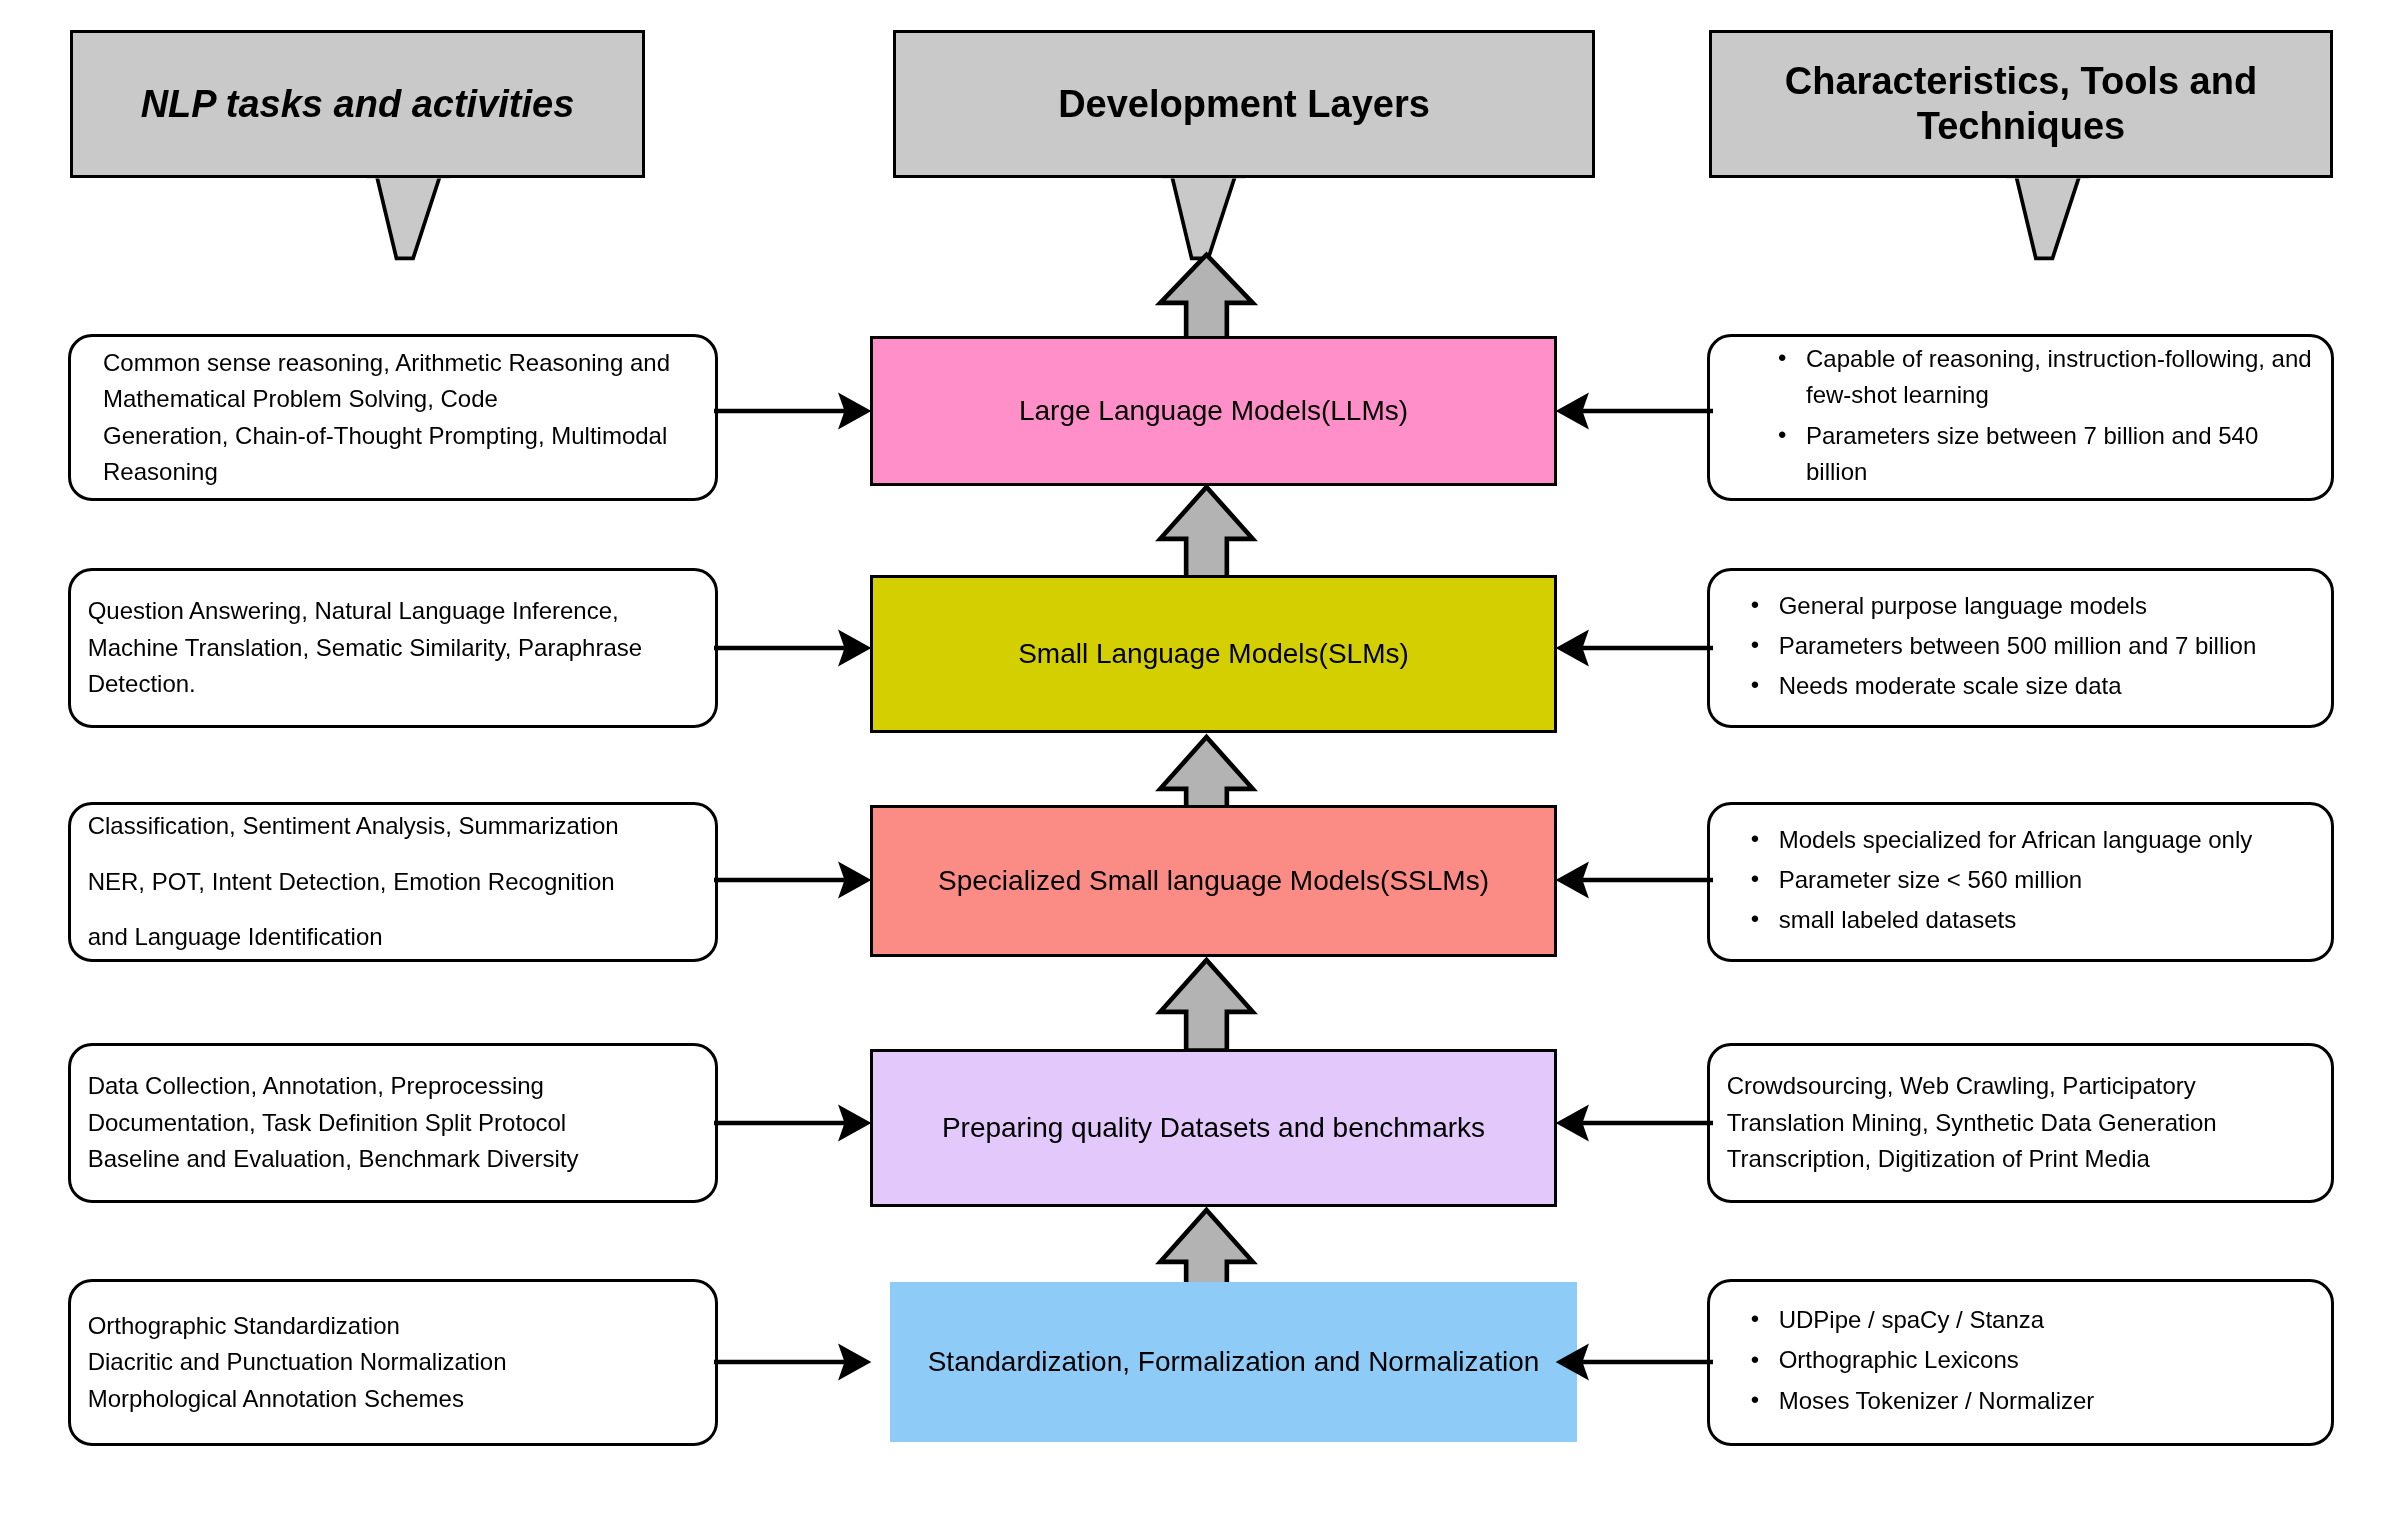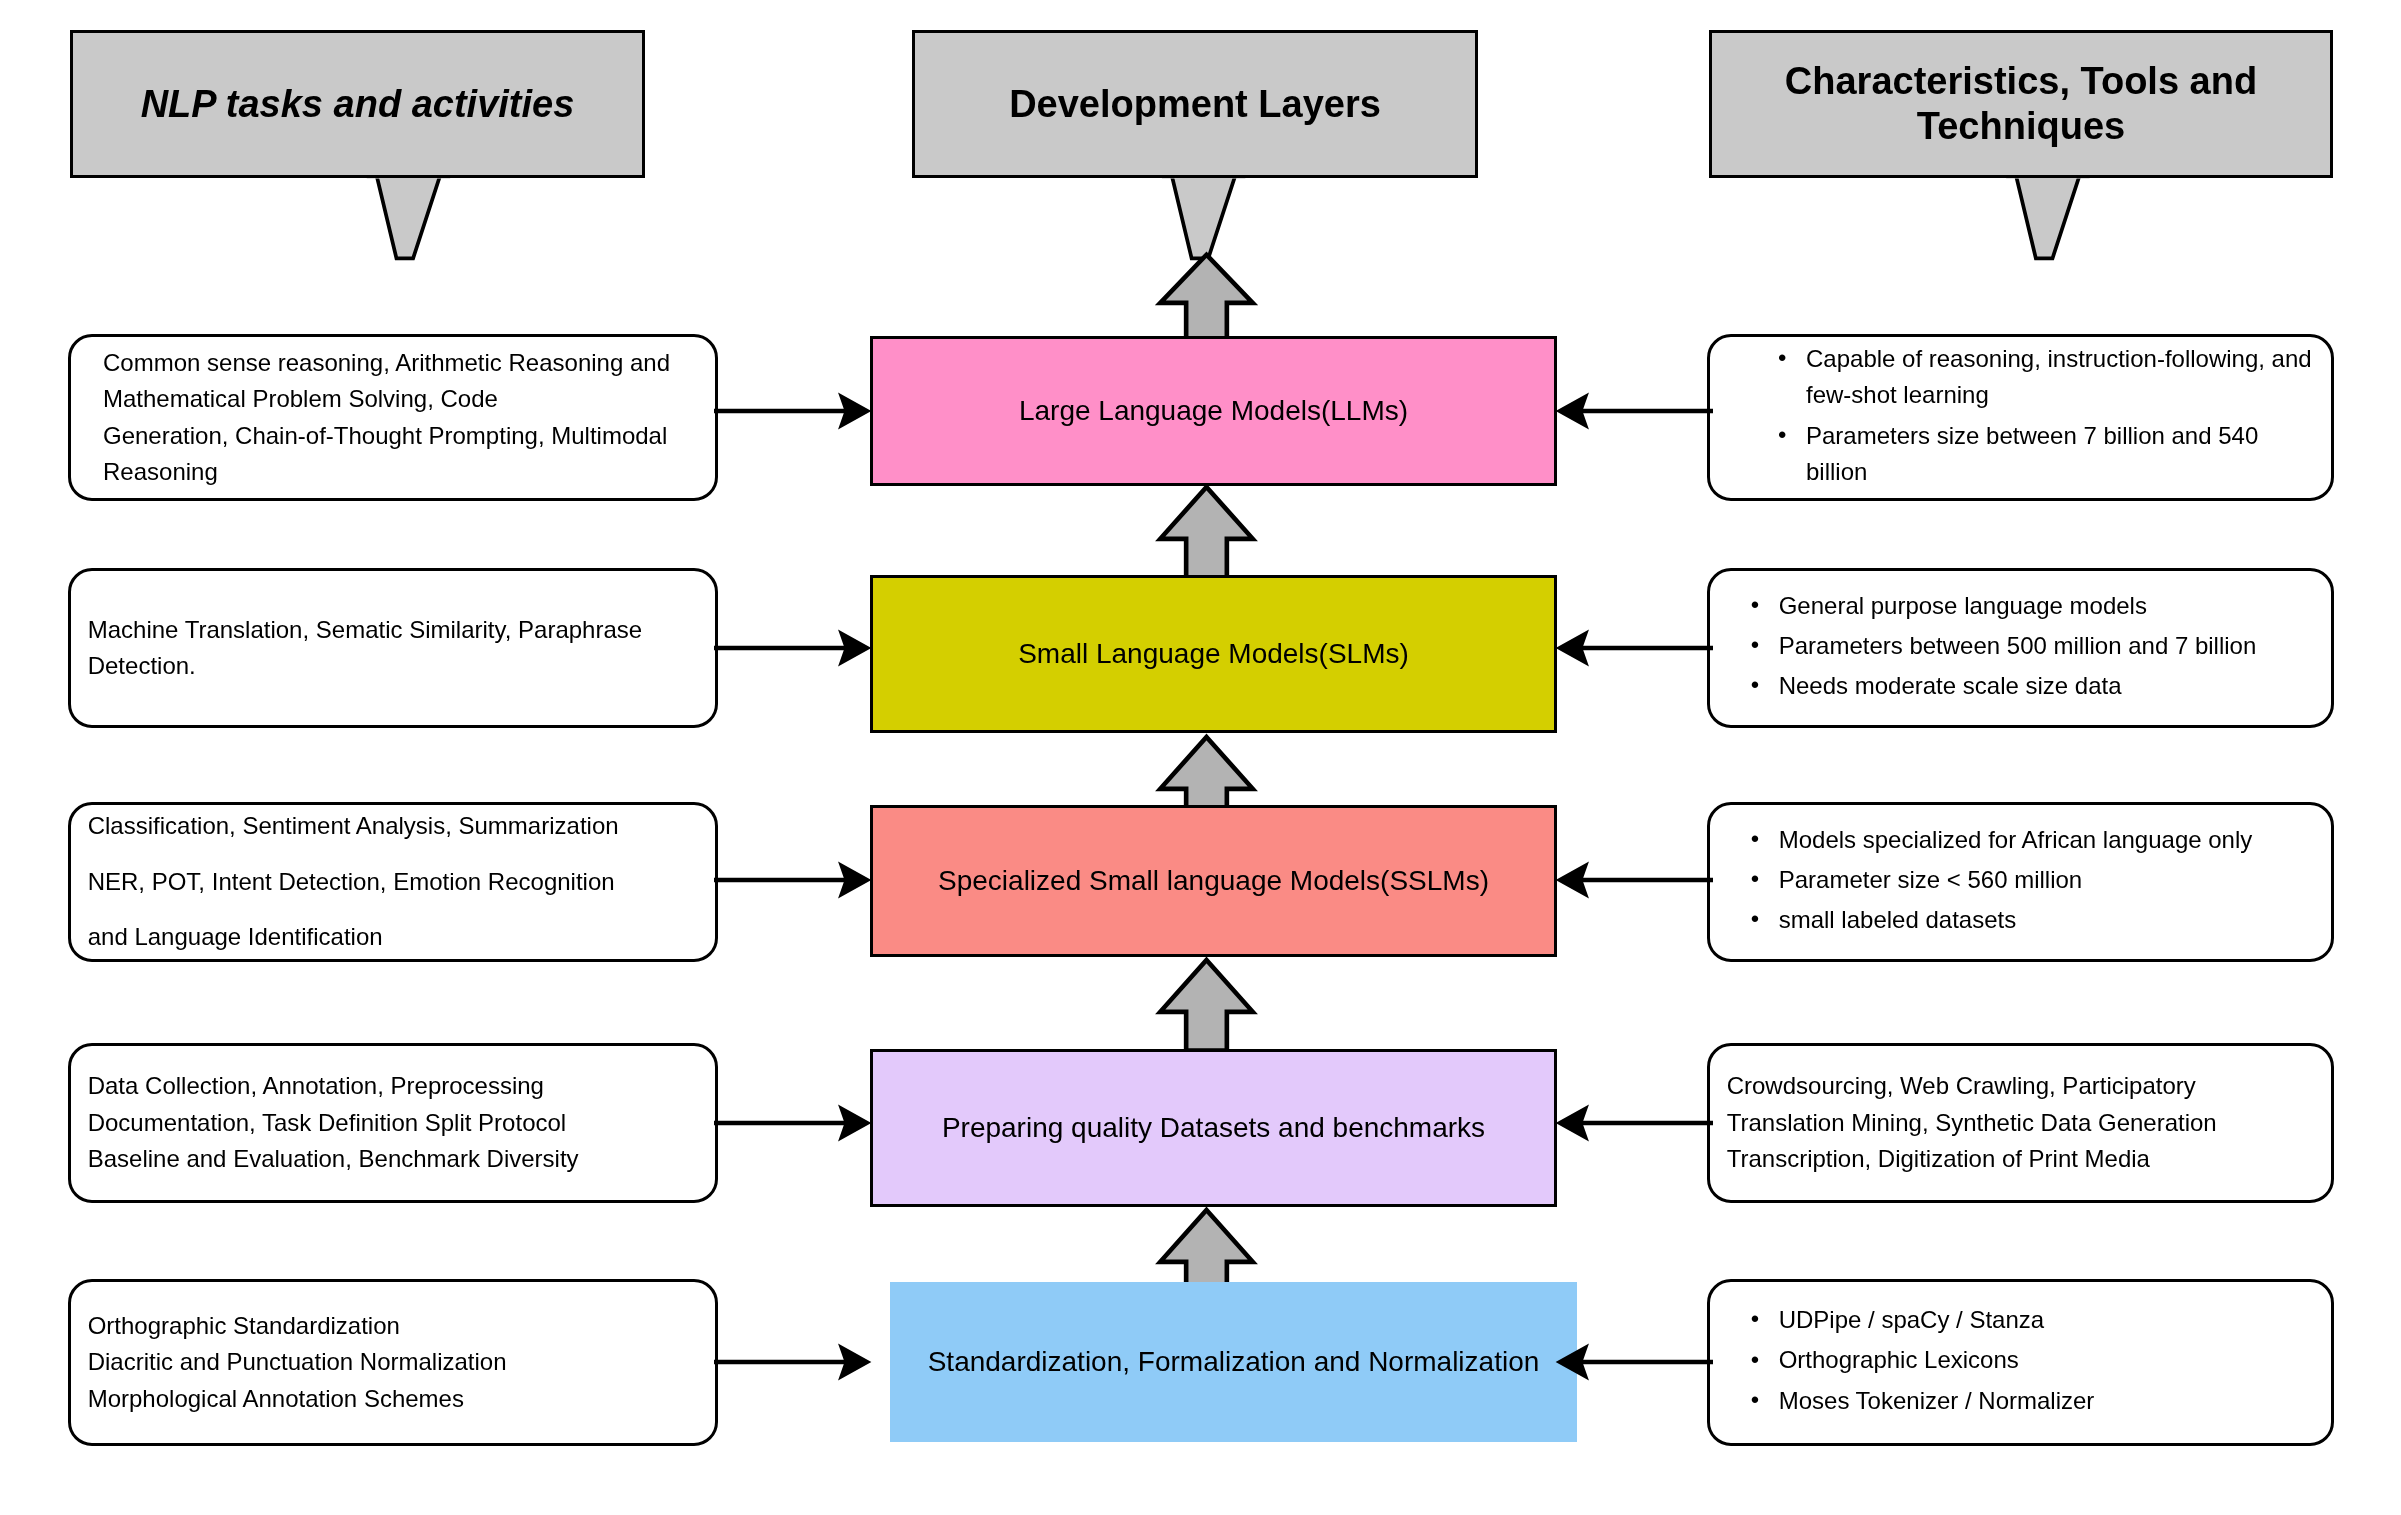--- a/index.html
+++ b/index.html
@@ -105,21 +105,21 @@
 <div id="canvas">
 
   <div class="callout" style="left:70px; top:30px; width:575px; height:148px;">
     <div class="ctext italic">NLP tasks and activities</div>
   </div>
   <svg class="tail" style="left:70px; top:173px; width:575px; height:89px;" viewBox="0 0 620 96">
     <polygon points="330,0 400,0 370,92 352,92" fill="#c9c9c9" stroke="#000" stroke-width="4"></polygon>
     <rect x="320" y="-6" width="90" height="12" fill="#c9c9c9"></rect>
   </svg>
 
-  <div class="callout" style="left:893px; top:30px; width:566px; height:148px;margin-left:19px;">
+  <div class="callout" style="left:893px; top:30px; width:702px; height:148px;">
     <div class="ctext">Development Layers</div>
   </div>
   <svg class="tail" style="left:893px; top:173px; width:638px; height:89px;" viewBox="0 0 688 96">
     <polygon points="300,0 370,0 340,92 322,92" fill="#c9c9c9" stroke="#000" stroke-width="4"></polygon>
     <rect x="290" y="-6" width="90" height="12" fill="#c9c9c9"></rect>
   </svg>
 
   <div class="callout" style="left:1709px; top:30px; width:624px; height:148px;">
     <div class="ctext">Characteristics, Tools and Techniques</div>
   </div>
@@ -169,20 +169,21 @@
   </div>
 
   <div class="sidebox" style="left:68px; top:334px; width:650px; height:167px;padding-left:32px;">
     <div class="ln">Common sense reasoning, Arithmetic Reasoning and</div>
     <div class="ln">Mathematical Problem Solving, Code</div>
     <div class="ln">Generation, Chain-of-Thought Prompting, Multimodal</div>
     <div class="ln">Reasoning</div>
   </div>
 
   <div class="sidebox" style="left:68px; top:568px; width:650px; height:160px;">
+    <div class="ln">Question Answering, Natural Language Inference,</div>
     <div class="ln">Machine Translation, Sematic Similarity, Paraphrase</div>
     <div class="ln">Detection.</div>
   </div>
 
   <div class="sidebox" style="left:68px; top:802px; width:650px; height:160px;gap:19px;">
     <div class="ln">Classification, Sentiment  Analysis, Summarization</div>
     <div class="ln">NER, POT, Intent Detection, Emotion Recognition</div>
     <div class="ln">and Language Identification</div>
   </div>
 

